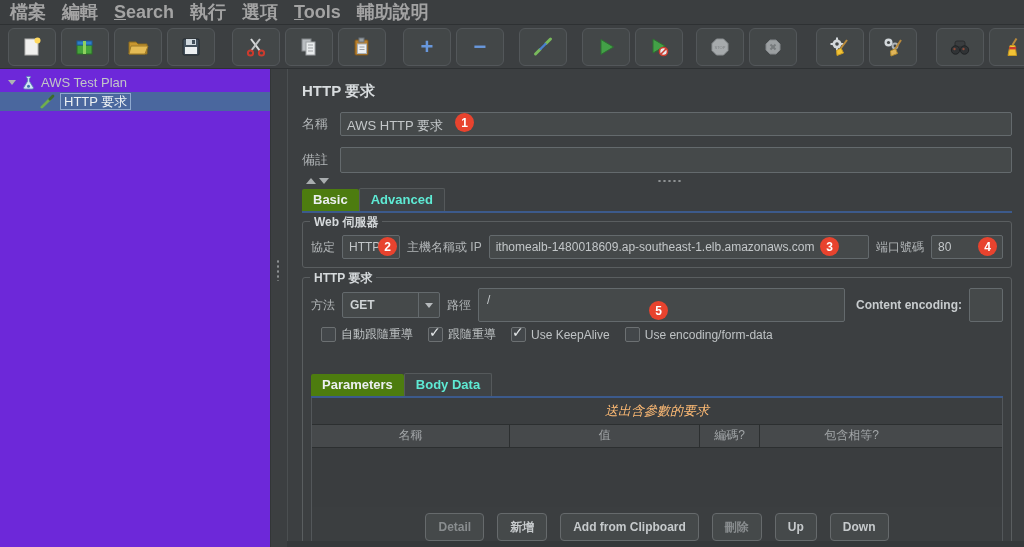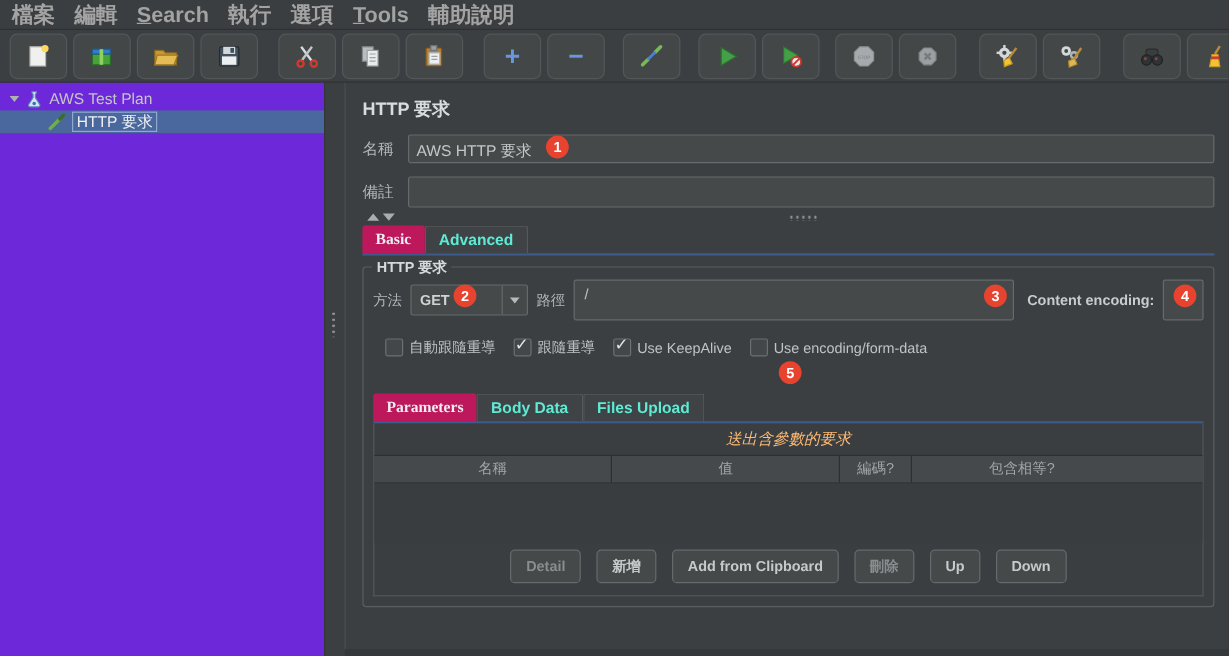--- a/index.html
+++ b/index.html
@@ -52,21 +52,21 @@
   .tri-up{position:absolute;left:4px;top:4px;width:0;height:0;border-left:5px solid transparent;
           border-right:5px solid transparent;border-bottom:6px solid #a9adaf;}
   .tri-dn{position:absolute;left:17px;top:4px;width:0;height:0;border-left:5px solid transparent;
           border-right:5px solid transparent;border-top:6px solid #a9adaf;}
   .hgrip{position:absolute;left:50%;top:5px;width:24px;height:5px;
          background:radial-gradient(circle,#8d9193 1px,transparent 1.3px);background-size:5px 4px;}
 
   .tabbar{display:flex;align-items:flex-end;height:22px;margin-top:1px;}
   .tab{font-size:13px;font-weight:bold;padding:3px 11px 4px;border-radius:2px 2px 0 0;
        color:#5eead4;background:transparent;}
-  .tab.on{background:#be185d;color:#eceff1;font-family:Liberation Serif, serif;}
+  .tab.on{background:#4d7c0f;color:#eceff1;}
   .tab.off{background:#3f4345;border:1px solid #55595b;border-bottom:none;}
   .tab-underline{height:2px;background:#3c5a8c;}
 
   .group{position:relative;border:1px solid #5a5e60;border-radius:3px;}
   .group-legend{position:absolute;top:-8px;left:7px;background:#3c3f41;padding:0 4px;
                 font-size:12px;font-weight:bold;color:#d6dadc;}
   .ws{margin-top:8px;padding:13px 8px 8px;}
   .wsrow{display:flex;align-items:center;gap:7px;}
   .slabel{font-size:12px;color:#b2b6b8;white-space:nowrap;}
   .ifield{height:22px;background:#45494a;border:1px solid #646a6d;border-radius:2px;
@@ -81,21 +81,21 @@
   .select .val{flex:1;padding:0 7px;font-size:12px;font-weight:bold;color:#cfd3d5;}
   .select .dd{width:20px;height:100%;border-left:1px solid #646a6d;display:flex;
           align-items:center;justify-content:center;}
   .dd-tri{width:0;height:0;border-left:4px solid transparent;border-right:4px solid transparent;
           border-top:5px solid #b6babc;}
   .pathfield{flex:1;height:34px;background:#45494a;border:1px solid #646a6d;border-radius:2px;
           display:flex;align-items:flex-start;padding:4px 8px;font-size:12px;color:#c3c7c9;box-sizing:border-box;}
   .ce-label{font-size:12px;font-weight:bold;color:#c8ccce;white-space:nowrap;margin-left:4px;}
   .ce-field{width:34px;height:34px;background:#45494a;border:1px solid #646a6d;border-radius:2px;box-sizing:border-box;}
 
-  .cbrow{display:flex;align-items:center;gap:15px;margin-top:14px;margin-left:10px;}
+  .cbrow{display:flex;align-items:center;gap:15px;margin-top:4px;margin-left:10px;}
   .cb{display:flex;align-items:center;gap:5px;white-space:nowrap;}
   .cbbox{width:13px;height:13px;background:#43474a;border:1px solid #6c7072;border-radius:2px;
          position:relative;flex:none;}
   .cbmark{position:absolute;left:0px;top:-4px;font-size:14px;font-weight:bold;color:#e4e7e9;}
   .cblabel{font-size:12px;color:#bfc3c5;}
 
   .ptabs{margin-top:31px;}
   .params-panel{flex:1;border:1px solid #53575a;border-top:none;display:flex;
                 flex-direction:column;background:#3b3e40;}
   .table-title{height:26px;display:flex;align-items:center;justify-content:center;
@@ -317,20 +317,37 @@
       <span class="tri-dn"></span>
       <span class="hgrip"></span>
     </div>
 
     <div class="tabbar">
       <span class="tab on">Basic</span>
       <span class="tab off">Advanced</span>
     </div>
     <div class="tab-underline"></div>
 
+    <div class="group ws">
+      <span class="group-legend">Web 伺服器</span>
+      <div class="wsrow">
+        <span class="slabel">協定</span>
+        <div class="ifield w-proto">
+            <span>HTTP</span>
+          </div>
+        <span class="slabel">主機名稱或 IP</span>
+        <div class="ifield w-host">
+            <span>ithomealb-1480018609.ap-southeast-1.elb.amazonaws.com</span>
+          </div>
+        <span class="slabel">端口號碼</span>
+        <div class="ifield w-port">
+            <span>80</span>
+          </div>
+      </div>
+    </div>
 
     <div class="group hr">
       <span class="group-legend">HTTP 要求</span>
 
       <div class="mrow">
         <span class="slabel">方法</span>
         <div class="select">
           <span class="val">GET</span>
           <span class="dd">
               <span class="dd-tri"></span>
@@ -367,21 +384,20 @@
           <span class="cbbox">
               <span class="cbmark"></span>
             </span>
           <span class="cblabel">Use encoding/form-data</span>
         </span>
       </div>
 
       <div class="tabbar ptabs">
         <span class="tab on">Parameters</span>
         <span class="tab off">Body Data</span>
-        <span class="tab off">Files Upload</span>
       </div>
       <div class="tab-underline"></div>
 
       <div class="params-panel">
         <div class="table-title">送出含參數的要求</div>
         <div class="thead">
           <span class="th">名稱</span>
           <span class="th">值</span>
           <span class="th">編碼?</span>
           <span class="th">包含相等?</span>

